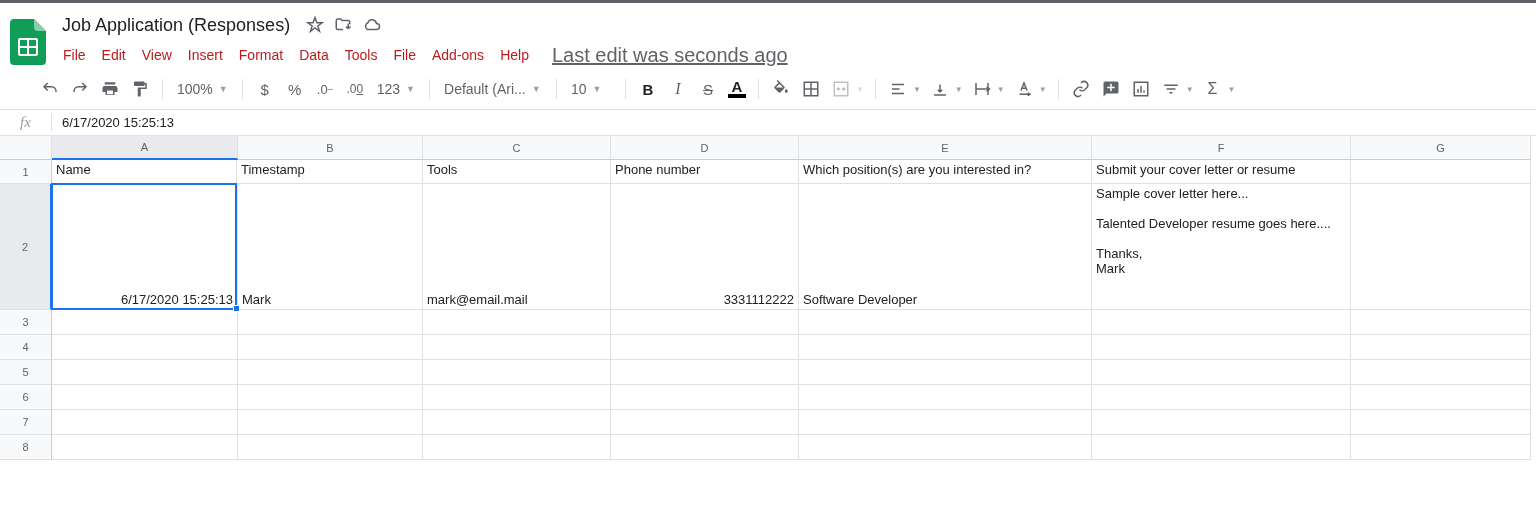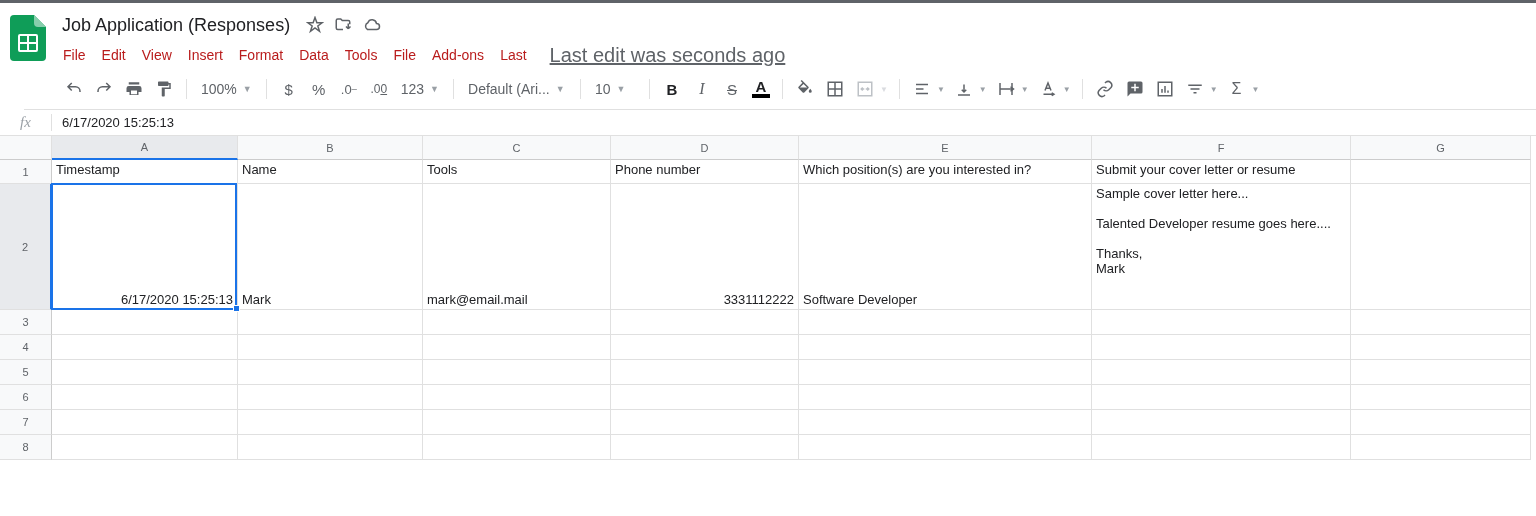--- a/index.html
+++ b/index.html
@@ -1,31 +1,31 @@
 <!DOCTYPE html>
 <html><head>
 <meta charset="utf-8">
 <style>
 * { box-sizing: border-box; margin: 0; padding: 0; }
 body { font-family: Arial, sans-serif; font-size: 13px; background: #fff; color: #202124; overflow: hidden; }
 
 .top-border { height: 3px; background: #5f6368; }
 
-.header { display: flex; align-items: flex-start; padding: 8px 8px 0 8px; }
+.header { display: flex; align-items: flex-end; padding: 8px 8px 0 8px; }
 .logo { width: 40px; height: 54px; display: flex; align-items: center; justify-content: center; margin-right: 8px; }
 .logo svg { width: 36px; height: 46px; }
 .header-main { flex: 1; }
 .title-row { display: flex; align-items: center; gap: 10px; height: 28px; }
 .doc-title { font-size: 18px; color: #202124; padding: 2px 6px; }
 .title-icon { color: #5f6368; cursor: pointer; display: flex; align-items: center; }
 .menu-row { display: flex; align-items: center; gap: 2px; height: 28px; margin-top: 2px; }
 .menu-item { padding: 4px 7px; font-size: 14px; color: #b91c1c; cursor: pointer; border-radius: 3px; }
 .last-edit { margin-left: 14px; color: #5f6368; text-decoration: underline; font-size: 20px; cursor: pointer; }
 
-.toolbar { display: flex; align-items: center; padding: 6px 16px 6px 36px; border-bottom: 1px solid #e0e0e0; gap: 2px; margin-left: 24px; }
+.toolbar { display: flex; align-items: center; padding: 6px 16px 6px 36px; border-bottom: 1px solid #e0e0e0; gap: 2px; }
 .tb-btn { width: 28px; height: 28px; display: flex; align-items: center; justify-content: center; color: #5f6368; cursor: pointer; border-radius: 3px; }
 .tb-btn.disabled { color: #bdc1c6; cursor: default; }
 .tb-sep { width: 1px; height: 20px; background: #e0e0e0; margin: 0 6px; }
 .tb-dropdown { display: flex; align-items: center; padding: 0 6px; height: 26px; color: #5f6368; cursor: pointer; font-size: 14px; gap: 6px; border-radius: 3px; }
 .tb-dropdown .chev { font-size: 9px; color: #9aa0a6; }
 .text-color-btn { display: flex; flex-direction: column; align-items: center; width: 26px; cursor: pointer; }
 .text-color-btn .letter { color: #202124; font-size: 15px; font-weight: bold; line-height: 14px; }
 .text-color-btn .bar { width: 18px; height: 4px; background: #000; }
 .tb-combo { display: flex; align-items: center; cursor: pointer; }
 .tb-combo .mini-chev { font-size: 8px; color: #9aa0a6; margin-left: -2px; padding: 0 3px; }
@@ -95,21 +95,21 @@
     <div class="menu-row">
       <span class="menu-item">File</span>
       <span class="menu-item">Edit</span>
       <span class="menu-item">View</span>
       <span class="menu-item">Insert</span>
       <span class="menu-item">Format</span>
       <span class="menu-item">Data</span>
       <span class="menu-item">Tools</span>
       <span class="menu-item">File</span>
       <span class="menu-item">Add-ons</span>
-      <span class="menu-item">Last</span>
+      <span class="menu-item">Help</span>
       <span class="last-edit">Last edit was seconds ago</span>
     </div>
   </div>
 </div>
 
 <div class="toolbar">
   <div class="tb-btn">
       <svg width="18" height="18" viewBox="0 0 24 24" fill="none" stroke="currentColor" stroke-width="2">
         <path d="M9 14L4 9l5-5M4 9h10a6 6 0 0 1 6 6v1"></path>
       </svg>
@@ -278,22 +278,22 @@
     <div class="row-h sel h2">2</div>
     <div class="row-h hS">3</div>
     <div class="row-h hS">4</div>
     <div class="row-h hS">5</div>
     <div class="row-h hS">6</div>
     <div class="row-h hS">7</div>
     <div class="row-h hS">8</div>
   </div>
   <div class="cells">
     <div class="row">
+      <div class="cell top wB h1">Name</div>
       <div class="cell top wA h1">Timestamp</div>
-      <div class="cell top wB h1">Name</div>
       <div class="cell top wC h1">Tools</div>
       <div class="cell top wD h1">Phone number</div>
       <div class="cell top wE h1">Which position(s) are you interested in?</div>
       <div class="cell top wF h1">Submit your cover letter or resume</div>
       <div class="cell top wG h1"></div>
     </div>
     <div class="row">
       <div class="cell right wA h2">6/17/2020 15:25:13</div>
       <div class="cell wB h2">Mark</div>
       <div class="cell wC h2">mark@email.mail</div>

